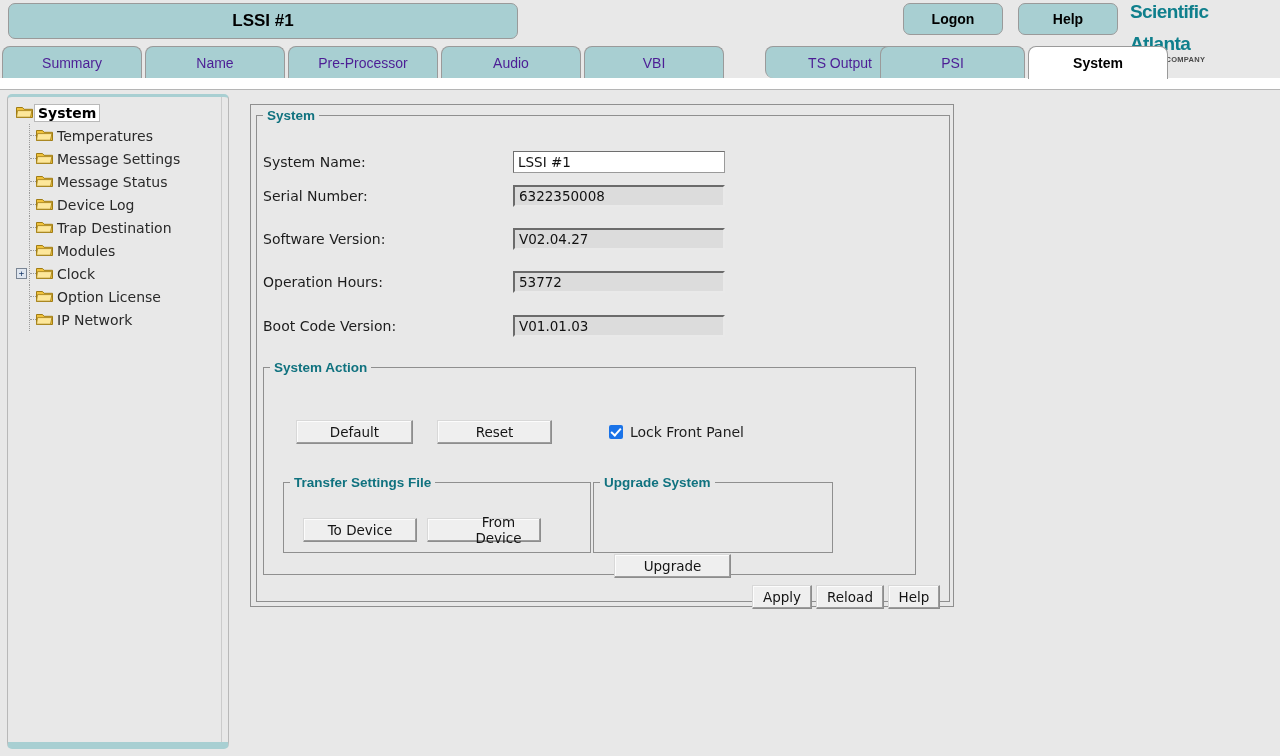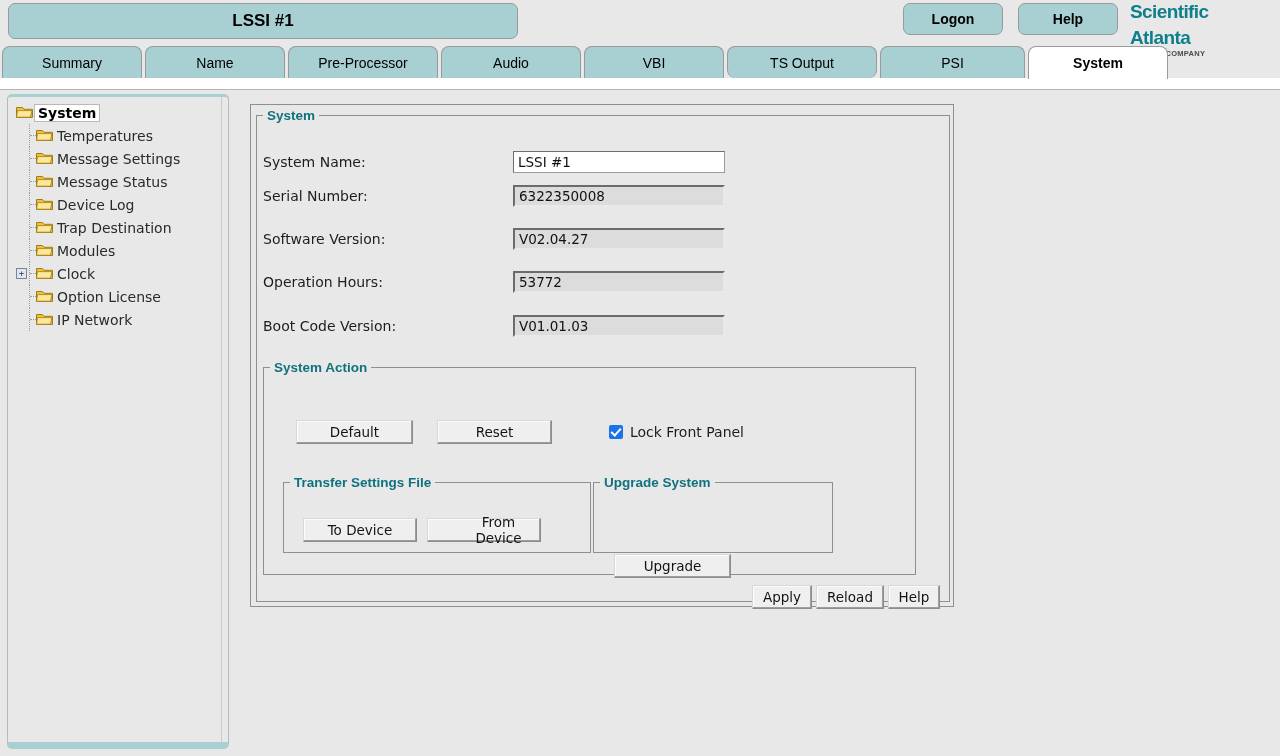--- a/index.html
+++ b/index.html
@@ -67,21 +67,21 @@
   }
   #logo .l1, #logo .l2 {
     font-family: "Liberation Sans", sans-serif;
     font-weight: bold;
     font-size: 19px;
     color: #0f7f8c;
     letter-spacing: -0.6px;
     display: block;
   }
   #logo .l1 { margin-top: 1px; }
-  #logo .l2 { margin-top: 7px; }
+  #logo .l2 { margin-top: 13px; }
   #logo .l3 {
     display: block;
     margin-top: 3px;
     font-family: "Liberation Sans", sans-serif;
     font-weight: bold;
     font-size: 7.5px;
     color: #4a4a4a;
     letter-spacing: 0.3px;
   }
 
@@ -98,21 +98,21 @@
     background: #a8cfd2;
     border: 1px solid #9a9a9a;
     border-bottom: none;
     border-top-left-radius: 8px;
     border-top-right-radius: 8px;
     box-sizing: border-box;
     display: flex;
     align-items: center;
     justify-content: center;
     font-size: 14px;
-    color: #000000;
+    color: #4c1d95;
     cursor: pointer;
     font-family: "Liberation Sans", sans-serif;
   }
   .tab.active {
     background: #ffffff;
     color: #000;
     font-weight: bold;
     z-index: 5;
     height: 33px;
   }
@@ -371,21 +371,21 @@
     <span class="l3">A CISCO COMPANY</span>
   </div>
 </div>
 
 <div id="tabbar">
     <div class="tab" style="left: 2px; width: 140px;">Summary</div>
     <div class="tab" style="left: 145px; width: 140px;">Name</div>
     <div class="tab" style="left: 288px; width: 150px;">Pre-Processor</div>
     <div class="tab" style="left: 441px; width: 140px;">Audio</div>
     <div class="tab" style="left: 584px; width: 140px;">VBI</div>
-    <div class="tab" style="left: 727px; width: 150px; border-radius: 8px;">TS Output</div>
+    <div class="tab" style="left: 765px; width: 150px; border-radius: 8px;">TS Output</div>
     <div class="tab" style="left: 880px; width: 145px;">PSI</div>
     <div class="tab active" style="left: 1028px; width: 140px;">System</div>
   </div>
 <div id="tab-underline"></div>
 
 <div id="sidebar">
   <div id="sidebar-inner">
     <div id="sidebar-divider"></div>
     <div class="tree-node root selected">
       <span class="folder">

